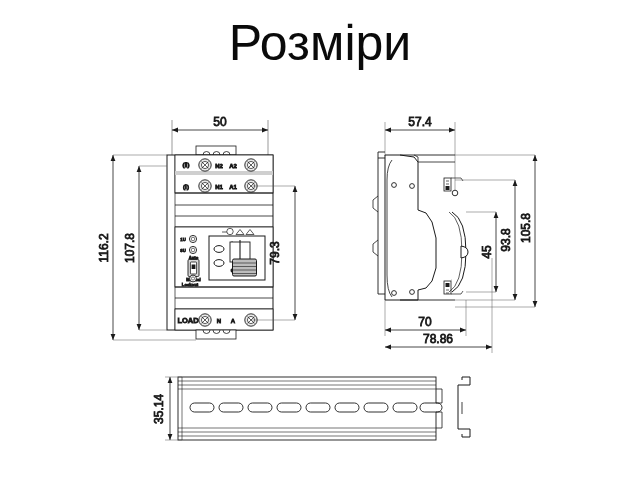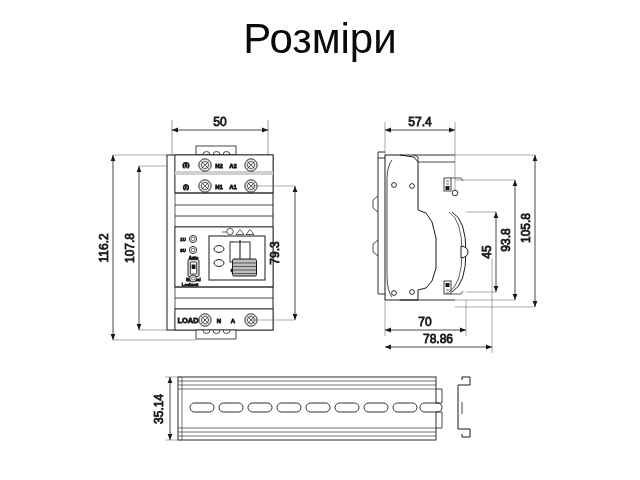--- a/index.html
+++ b/index.html
@@ -20,21 +20,21 @@
     width: 640px;
     height: 480px;
     background: #ffffff;
   }
   #title {
     position: absolute;
     left: 0;
     top: 18px;
     width: 640px;
     text-align: center;
-    font-size: 42px;
+    font-size: 50px;
     font-weight: 400;
     letter-spacing: 0px;
     color: #0a0a0a;
     line-height: 1;
     font-family: "Liberation Sans", sans-serif;
   }
   #drawing {
     position: absolute;
     left: 0;
     top: 0;

